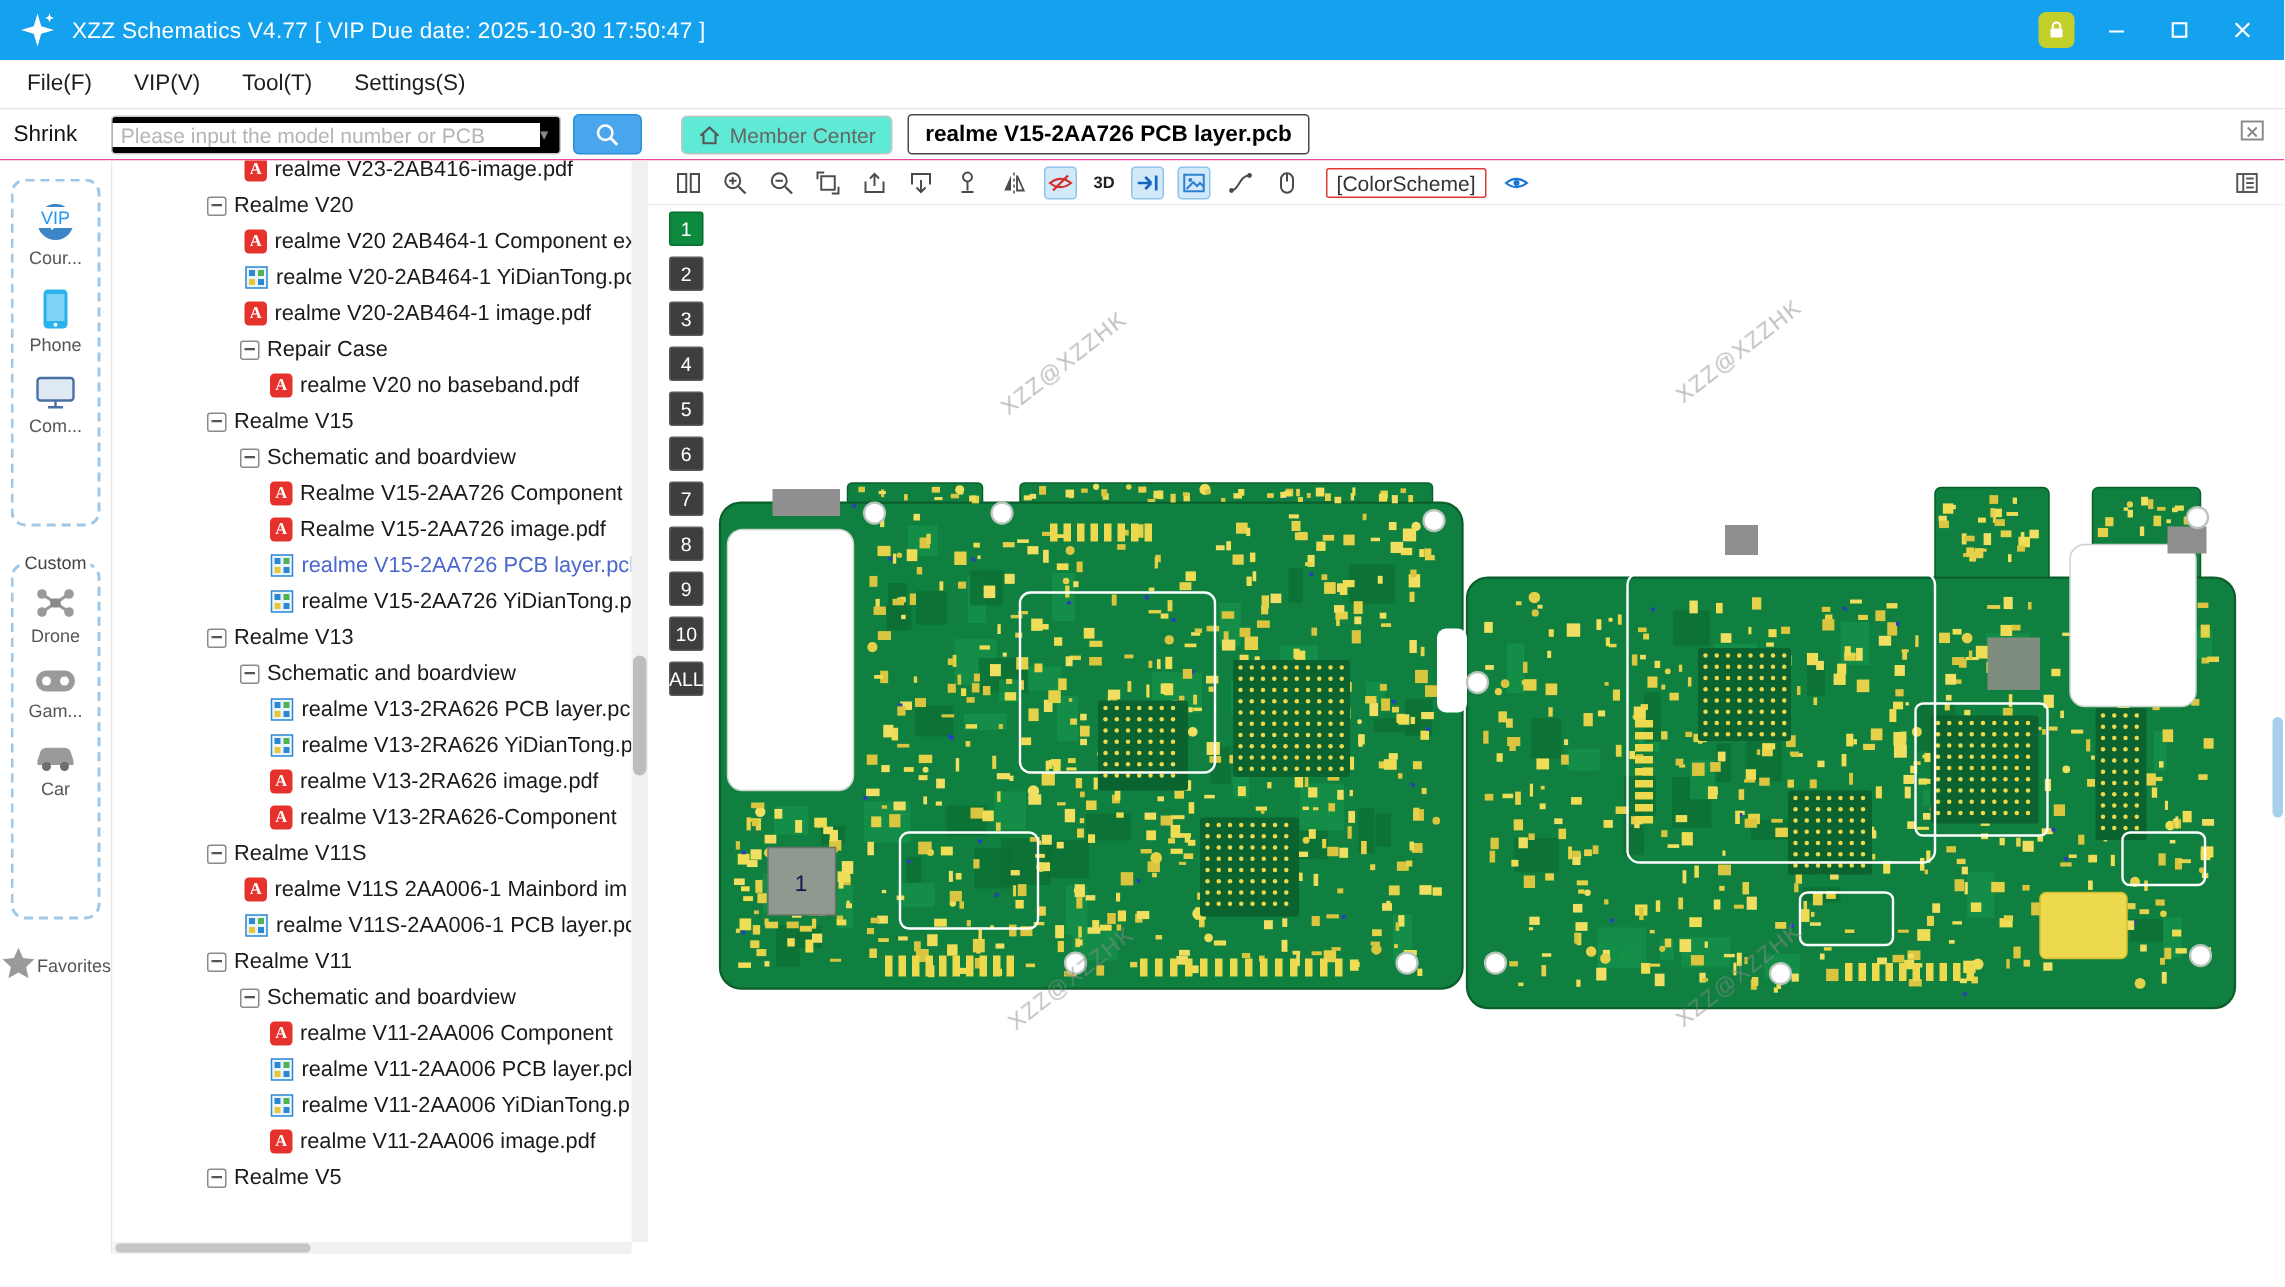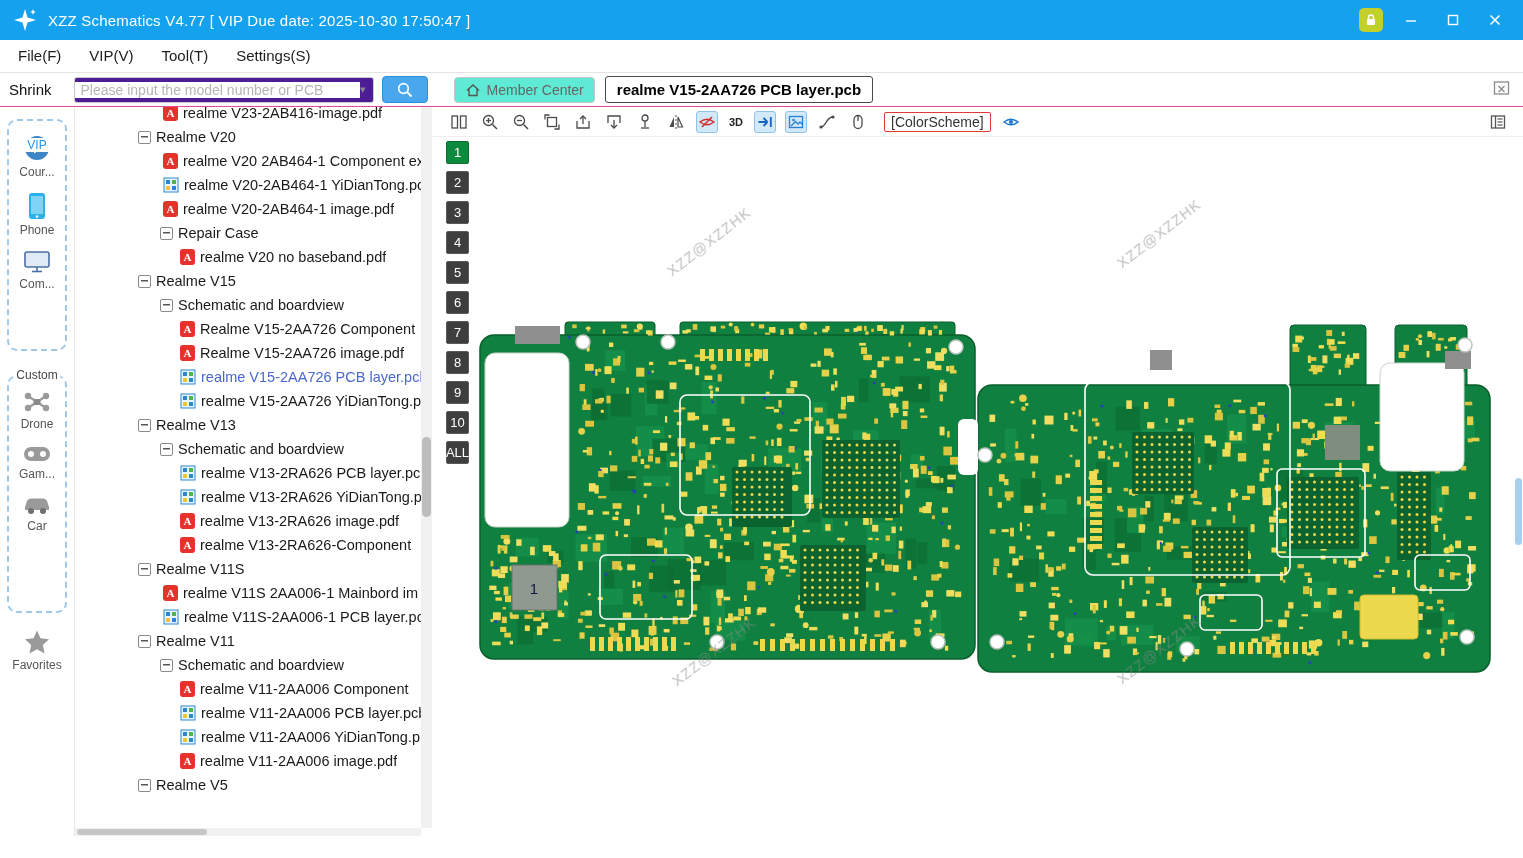--- a/index.html
+++ b/index.html
@@ -14,38 +14,38 @@
   .lockbtn { width:24px; height:24px; background:#c3cf2b; border-radius:5px; display:flex; align-items:center; justify-content:center; }
   .winbtn { width:28px; height:28px; display:flex; align-items:center; justify-content:center; }
 
   
   .menubar { position:absolute; top:40px; left:0; width:100%; height:33px; background:#fff; border-bottom:1px solid #e4e4e4; display:flex; align-items:center; padding-left:4px; }
   .menu-item { padding:0 14px; font-size:15px; color:#1d1d1d; line-height:32px; cursor:default; }
 
   
   .toolbar { position:absolute; top:73px; left:0; width:100%; height:34px; background:#fff; border-bottom:1px solid #ec4899; display:flex; align-items:center; }
   .shrink { margin-left:9px; font-size:15px; color:#111; }
-  .searchbox { margin-left:22px; width:300px; height:26px; border:1px solid #c9c9c9; border-radius:3px; display:flex; align-items:center; background:#4c1d95; }
+  .searchbox { margin-left:22px; width:300px; height:26px; border:1px solid #c9c9c9; border-radius:3px; display:flex; align-items:center; background:#000000; }
   .searchbox input { flex:1; border:none; outline:none; font-size:14px; color:#444; padding:0 6px; font-family:"Liberation Sans", sans-serif; }
   .searchbox input::placeholder { color:#b5b5b5; }
   .searchbox .chev { color:#888; font-size:11px; padding-right:7px; }
   .searchbtn { margin-left:8px; width:46px; height:27px; background:#4aa7ee; border:1px solid #2a8fd8; border-radius:4px; display:flex; align-items:center; justify-content:center; }
   .membercenter { margin-left:26px; height:26px; border:1px solid #c5c5c5; border-radius:4px; display:flex; align-items:center; gap:6px; padding:0 10px; color:#666; font-size:14px; background:#5eead4; }
   .doctab { margin-left:10px; height:27px; border:1px solid #4a4a4a; border-radius:3px; display:flex; align-items:center; padding:0 11px; font-size:15px; font-weight:bold; color:#000; background:#fff; }
   .tb-right { margin-left:auto; margin-right:12px; }
 
   
   .viprail { position:absolute; top:107px; left:0; width:75px; bottom:22px; background:#fff; border-right:1px solid #e8e8e8; }
   .vipbox { position:absolute; left:7px; right:7px; border:2px dashed #9fc8e8; border-radius:10px; }
   .vipbox .legend { position:absolute; top:-9px; left:50%; transform:translateX(-50%); background:#fff; padding:0 3px; font-size:12px; }
   .legend.blue { color:#2196f3;margin-top:26px; }
   .legend.dark { color:#444; }
   .vipitem { display:flex; flex-direction:column; align-items:center; margin-top:13px; }
   .vipitem .lbl { font-size:12px; color:#555; margin-top:3px; max-width:56px; white-space:nowrap; overflow:hidden; }
-  .favwrap { position:absolute; left:0; right:0; display:flex; flex-direction:column; align-items:center; }
+  .favwrap { position:absolute; left:0; right:0; display:flex; flex-direction:row; align-items:center; }
   .favwrap .lbl { font-size:12px; color:#555; margin-top:3px; }
 
   
   .treepanel { position:absolute; top:107px; left:75px; width:357px; bottom:22px; background:#fff; overflow:hidden; }
   .treeinner { position:absolute; top:-6px; left:0; right:11px; }
   .trow { display:flex; align-items:center; height:24px; white-space:nowrap; overflow:hidden; }
   .trow .tlabel { font-size:14.5px; color:#1a1a1a; margin-left:5px; overflow:hidden; text-overflow:clip; }
   .trow.sel .tlabel { color:#4a67cf; }
   .trow.lv1 { padding-left:63px; } .trow.lv2 { padding-left:85px; }
   .trow.lv3 { padding-left:88px; } .trow.lv4 { padding-left:105px; }

